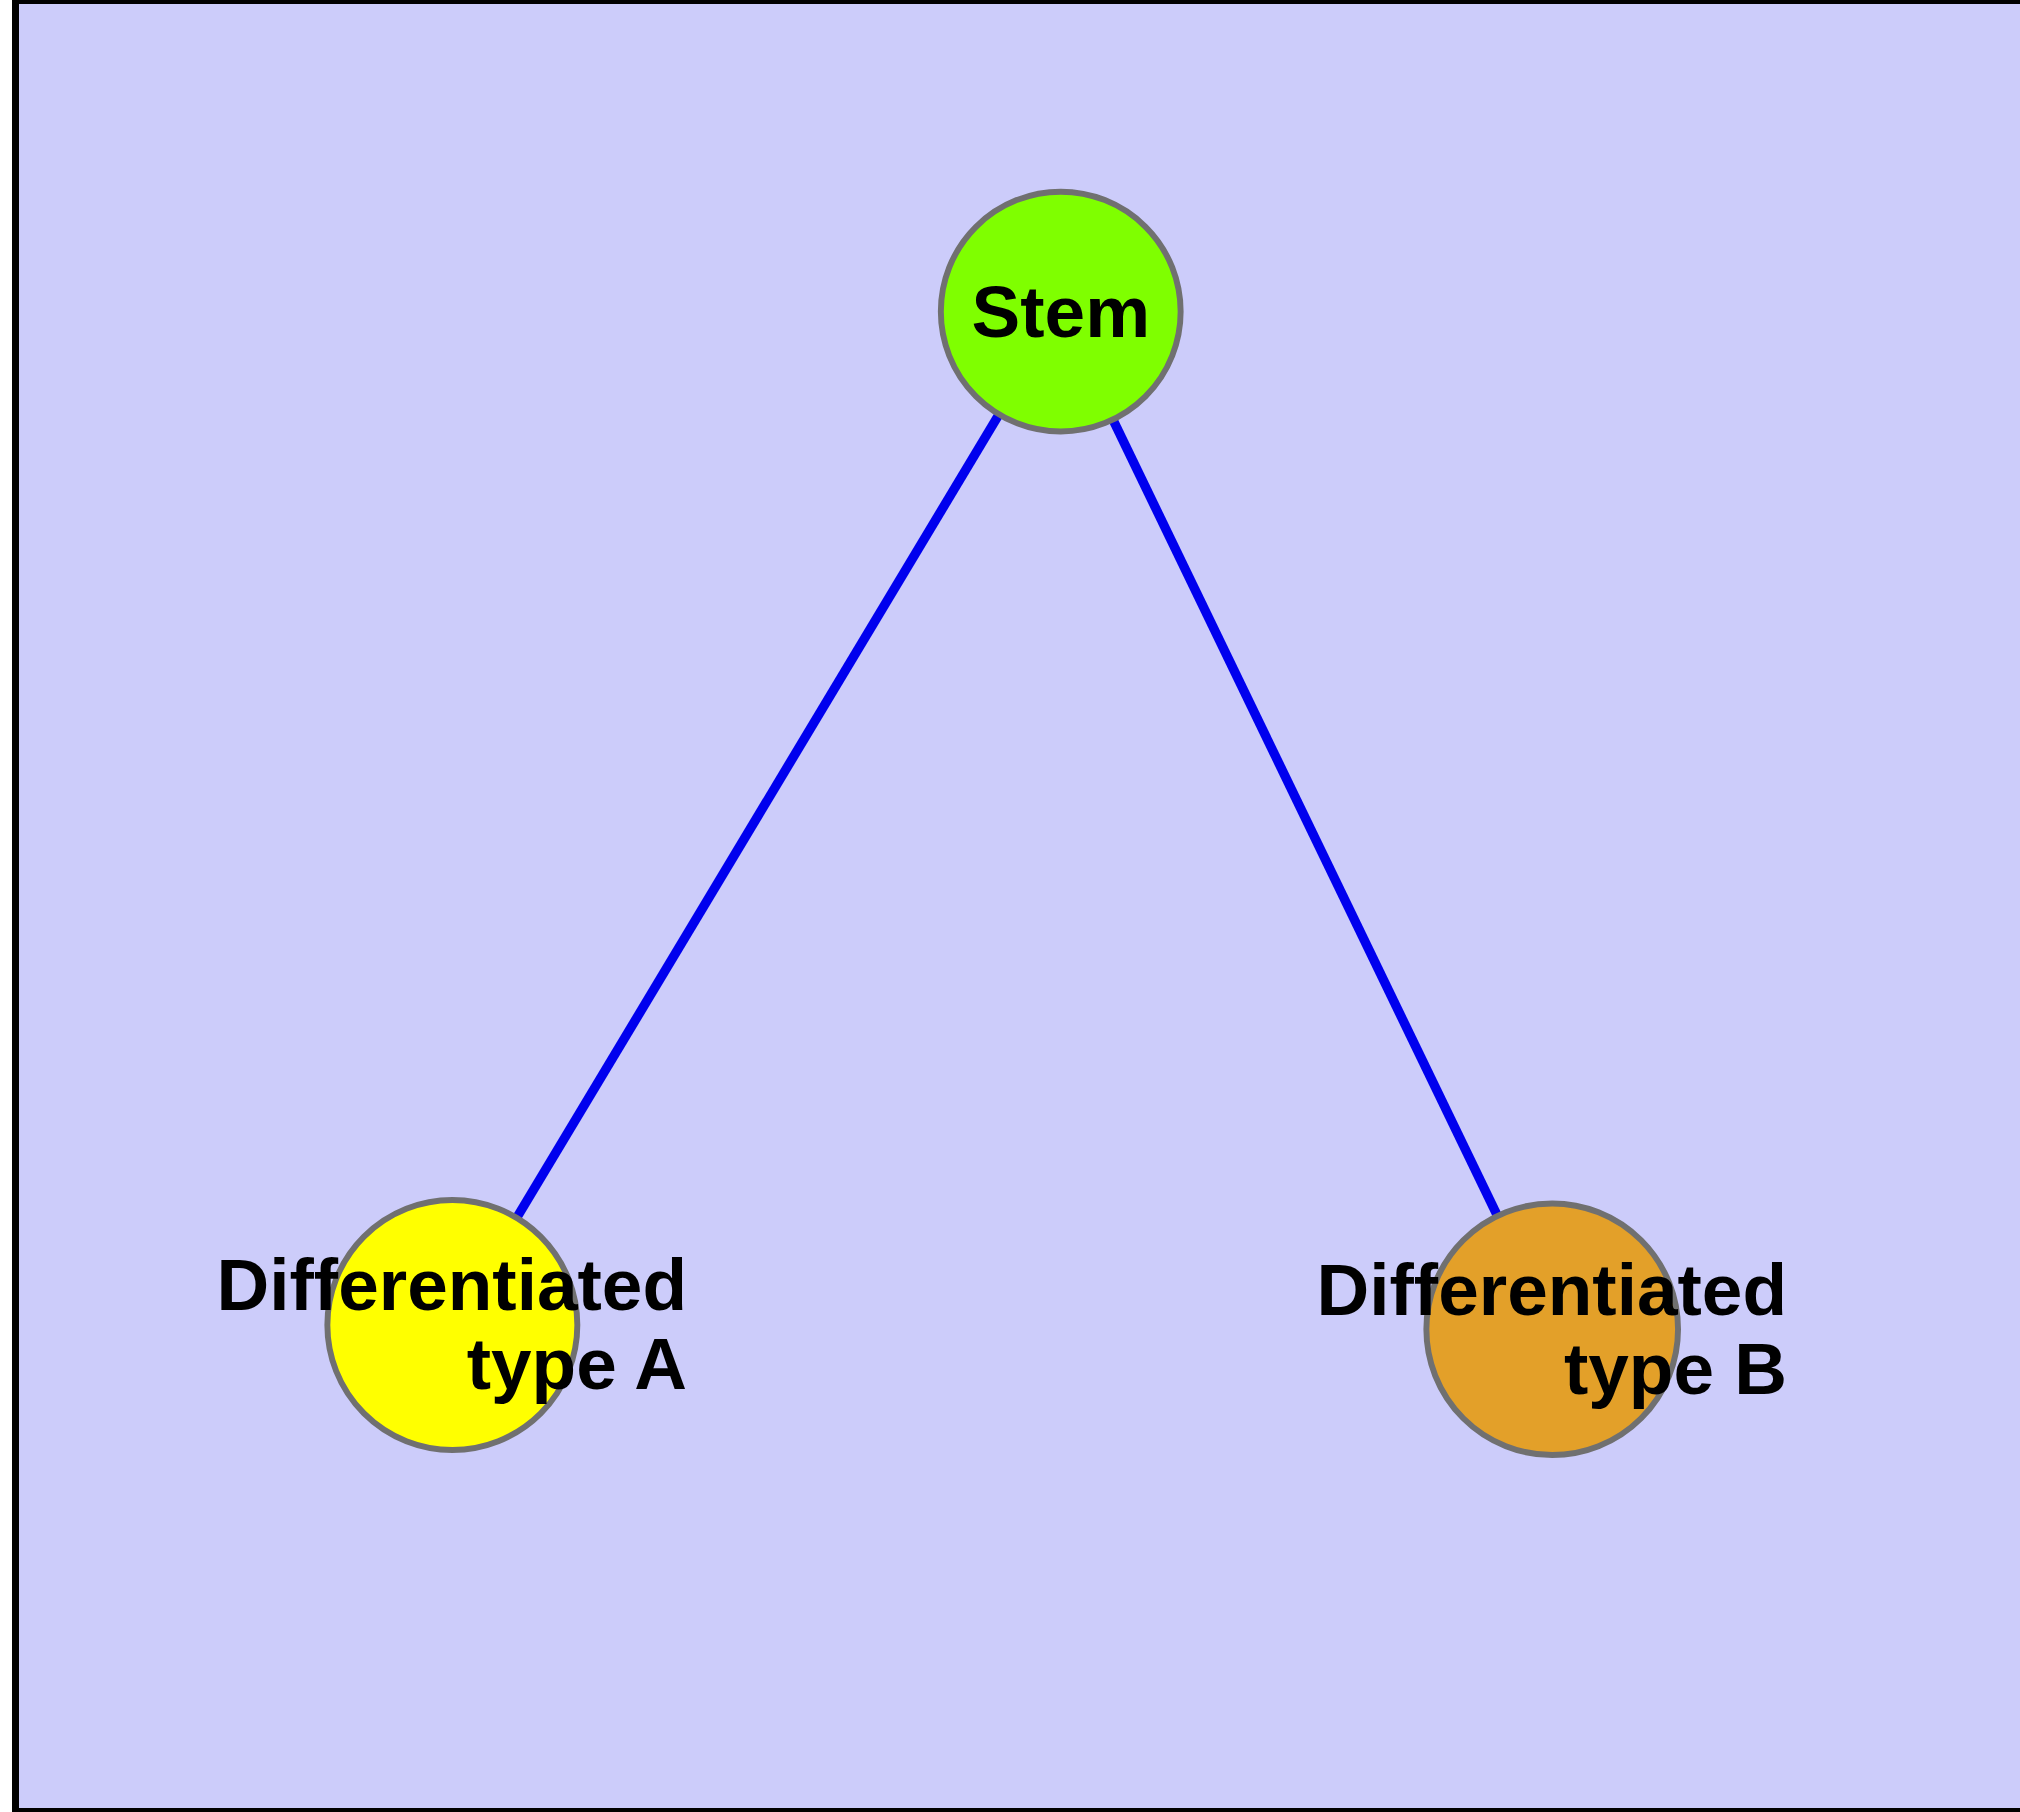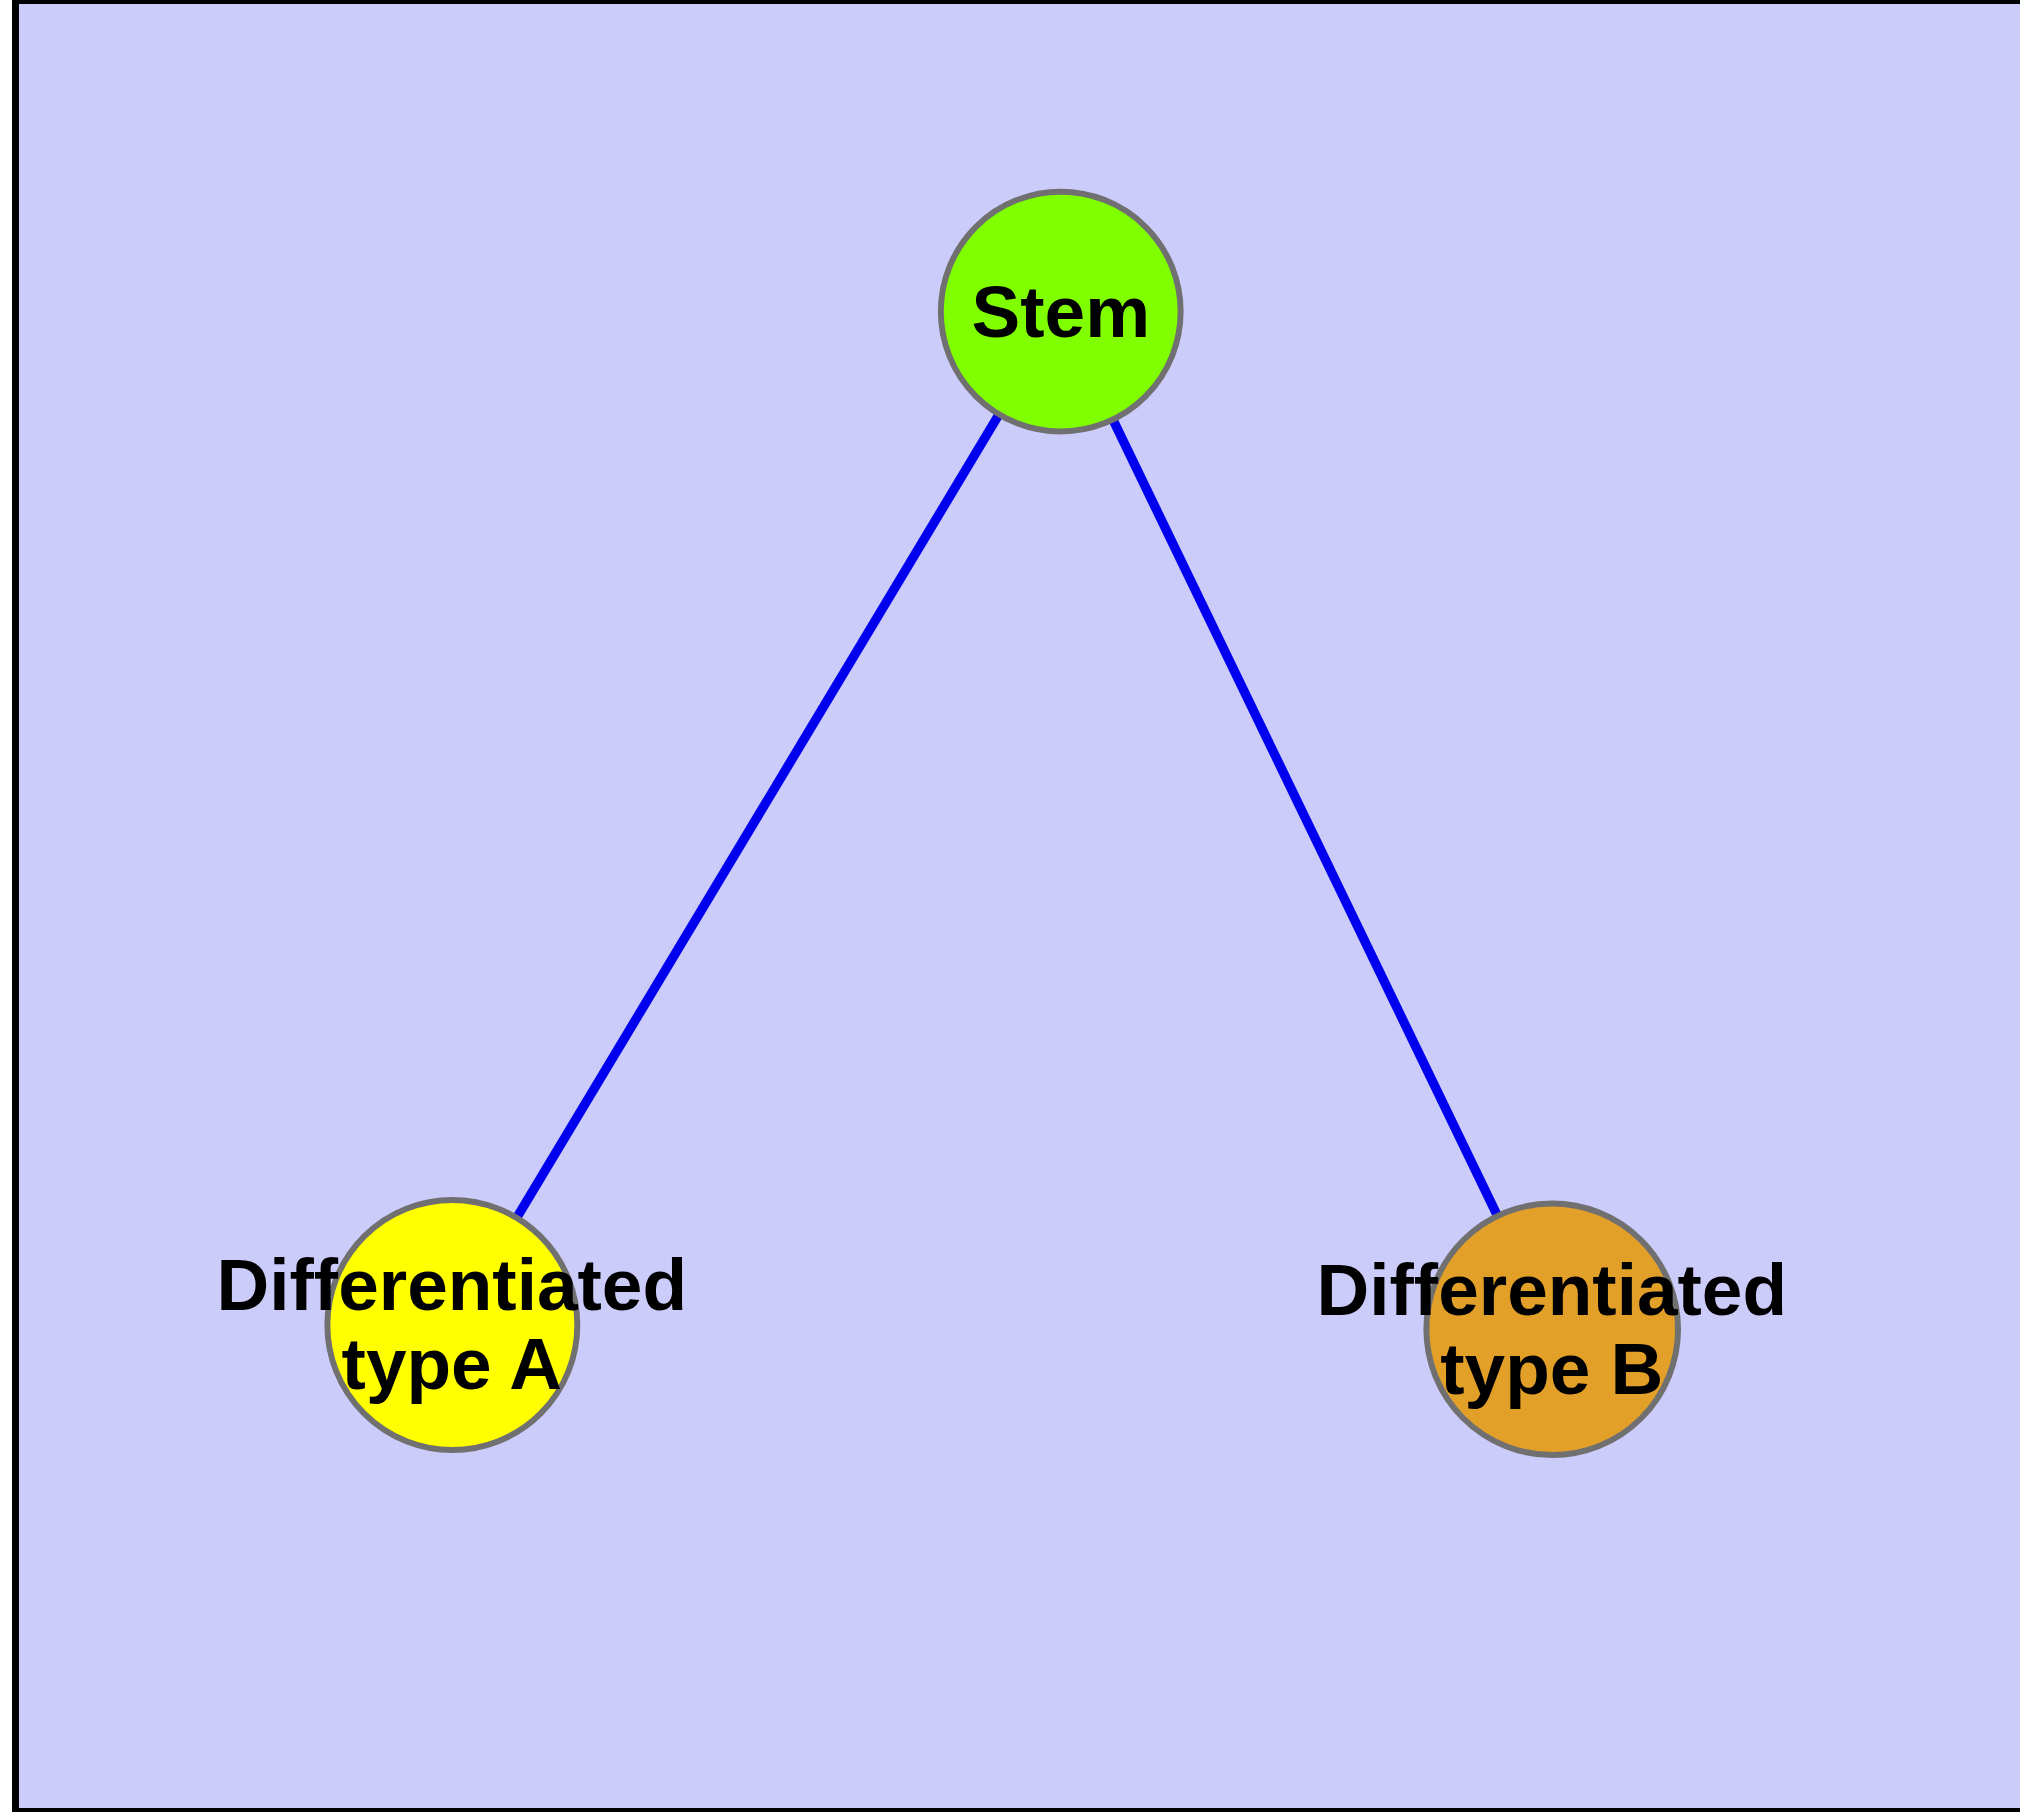--- a/index.html
+++ b/index.html
@@ -53,20 +53,21 @@
     pointer-events: none;
     transform: translate(-50%, -50%);
   }
 
   .node-label.single {
     font-size: 73px;
   }
 
   .node-label.multi {
     font-size: 73px;
+    text-align: right;
   }
 </style>
 </head>
 <body>
 
 <div id="graph-canvas">
   <div id="plot-area">
 
     <svg id="graph-svg" viewBox="0 0 2376 2129">
       <g id="edges-layer">

